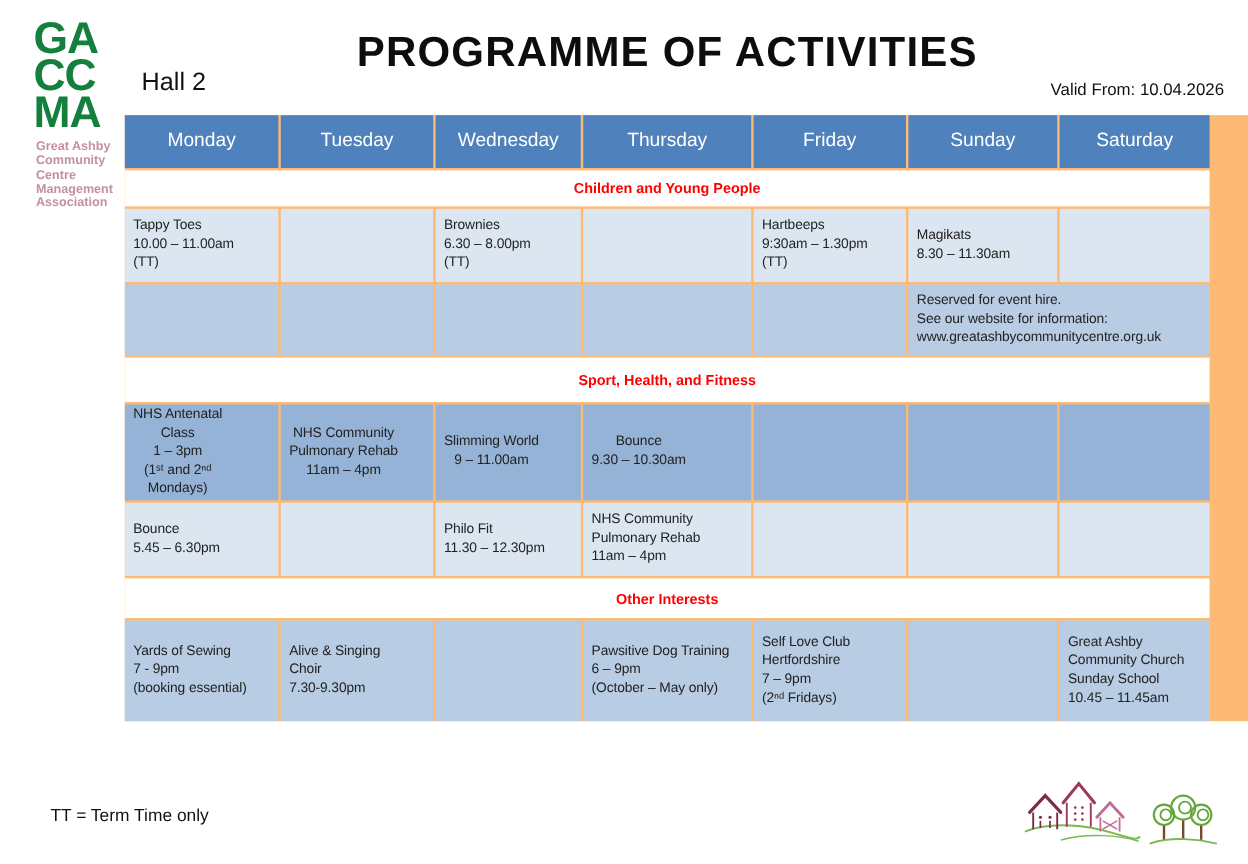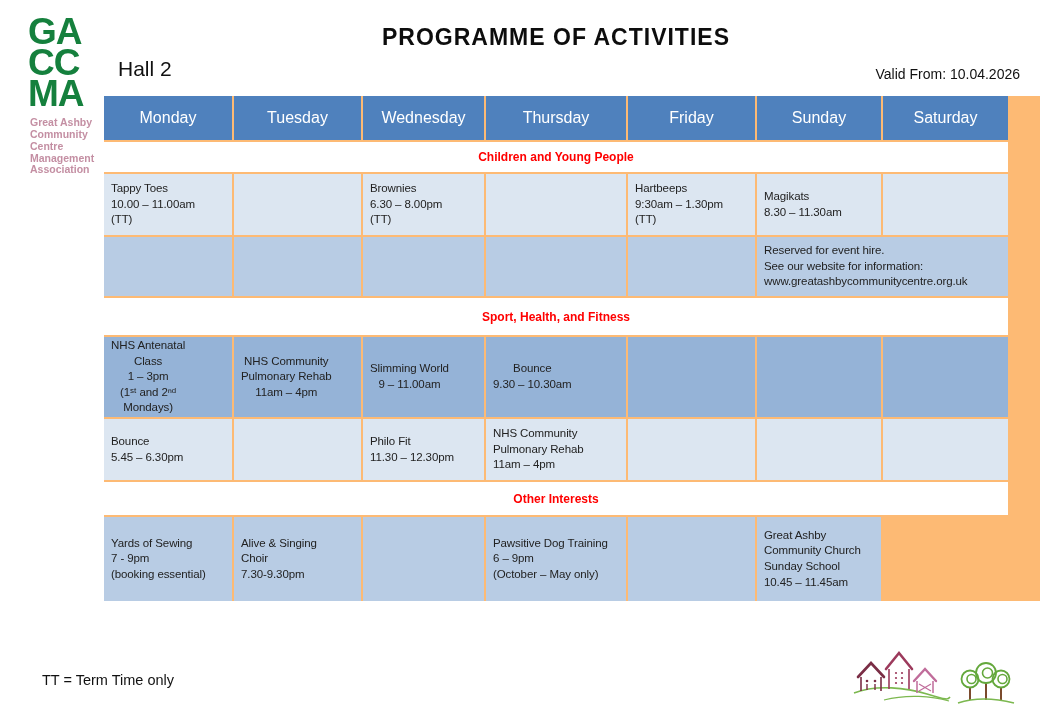--- a/index.html
+++ b/index.html
@@ -15,21 +15,21 @@
   }
   .logo-org{
     position:absolute;left:30px;top:117px;
     font-size:10.5px;font-weight:700;line-height:1.13;
     color:#C48FA3;white-space:pre-line;
   }
   
   .hall-label{position:absolute;left:118px;top:57px;font-size:21px;color:#111;}
   .page-title{
     position:absolute;left:104px;top:24px;width:904px;text-align:center;
-    font-size:23px;font-weight:700;letter-spacing:1px;color:#0d0d0d;
+    font-size:35px;font-weight:700;letter-spacing:1px;color:#0d0d0d;
   }
   .valid-from{position:absolute;right:20px;top:66px;font-size:14px;color:#111;}
   
   .grid{
     position:absolute;left:104px;top:96px;width:979px;
     display:grid;
     grid-template-columns:128px 127px 121px 140px 127px 124px 125px;
     grid-template-rows:44px 30px 61px 59px 37px 80px 61px 33px 84px;
     gap:2px;background:#fdba74;
   }
@@ -147,20 +147,24 @@
     <div class="cell medium">Yards of Sewing
 7 - 9pm
 (booking  essential)</div>
     <div class="cell medium">Alive &amp; Singing
 Choir
 7.30-9.30pm</div>
     <div class="cell medium"></div>
     <div class="cell medium">Pawsitive Dog Training
 6 – 9pm
 (October – May only)</div>
+    <div class="cell medium">Self Love Club
+Hertfordshire
+7 – 9pm
+(2ⁿᵈ Fridays)</div>
     <div class="cell medium"></div>
     <div class="cell medium">Great Ashby
 Community Church
 Sunday School
 10.45 – 11.45am</div>
   </div>
 
   <div class="footnote">TT = Term Time only</div>
 
   <svg class="houses-logo" width="100" height="58" viewBox="0 0 100 58" fill="none">

